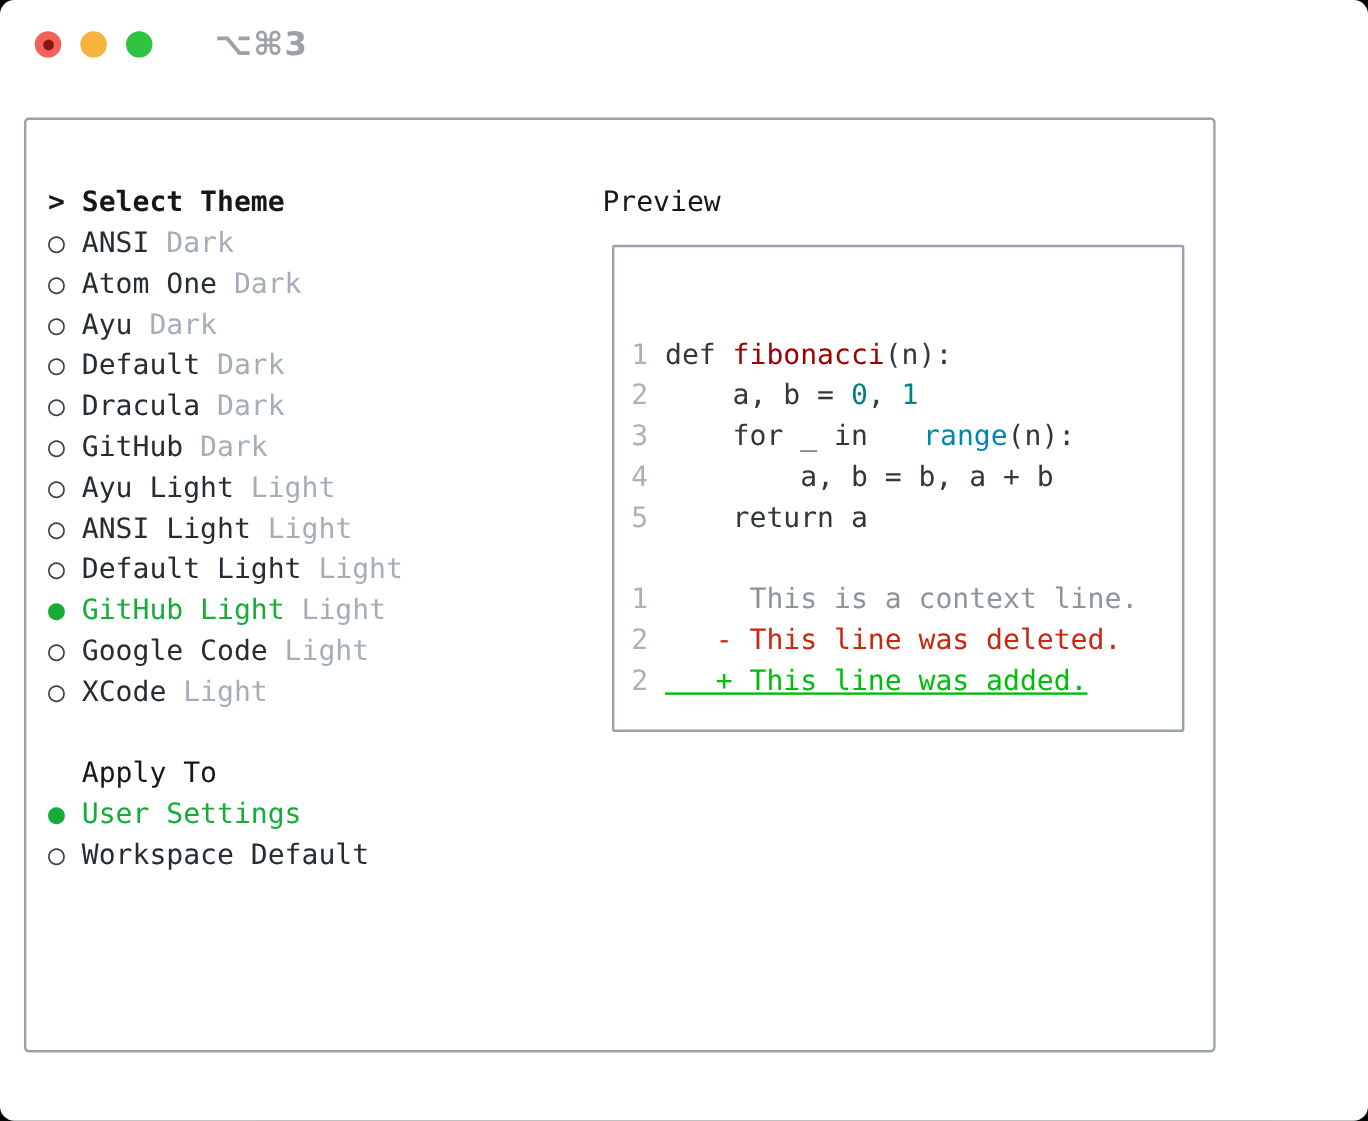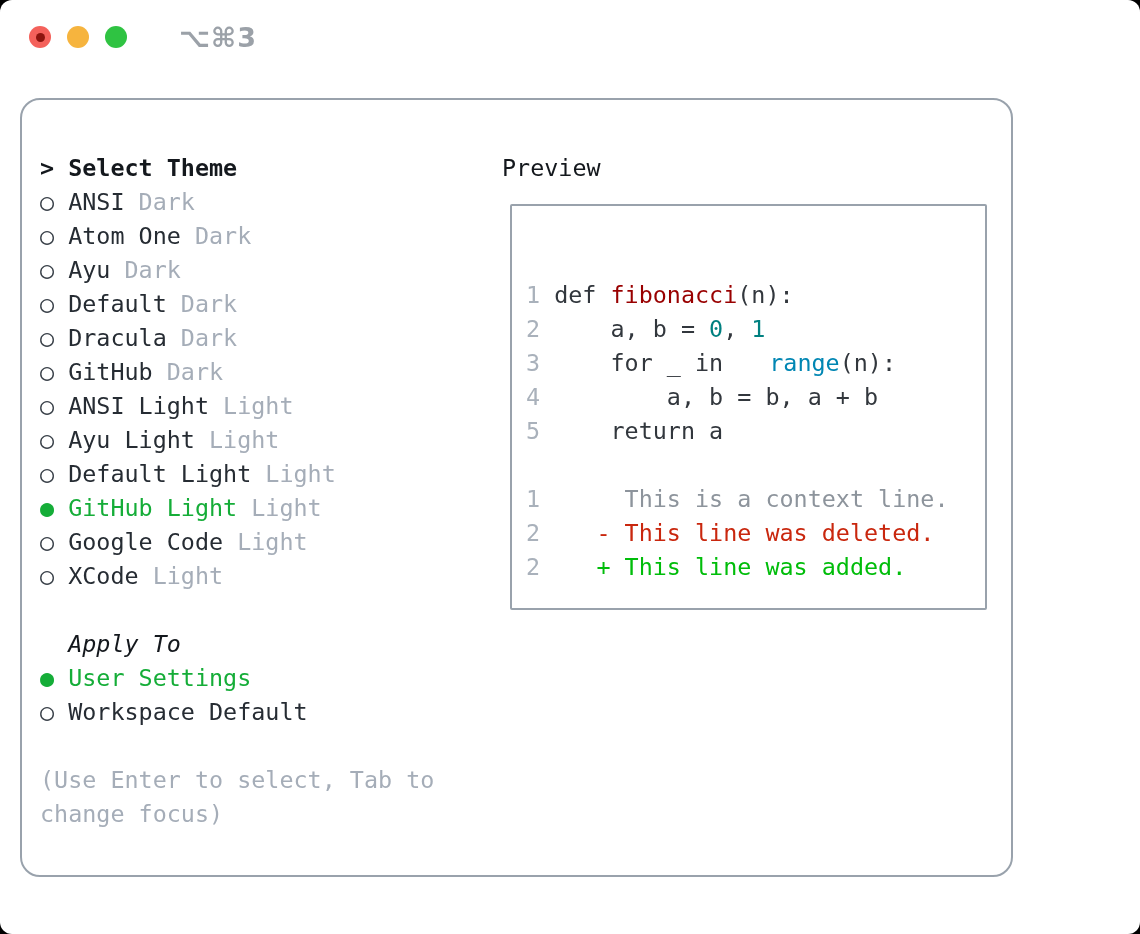--- a/index.html
+++ b/index.html
@@ -13,53 +13,53 @@
          display:inline-flex;align-items:center;justify-content:center;}
   .light.red{background:var(--traffic-red,#f4615b);}
   .light.yellow{background:var(--traffic-yellow,#f6b43e);}
   .light.green{background:var(--traffic-green,#2fc342);}
   .light .dot{width:9px;height:9px;border-radius:50%;background:var(--traffic-red-dot,#8c140e);}
   .win-title{margin-left:36px;font-family:"DejaVu Sans",sans-serif;font-weight:600;
              font-size:27px;color:var(--titlebar-icon-gray,#9ba1a8);letter-spacing:1px;}
 
   
   .panel{position:absolute;left:20px;top:98px;width:993px;height:779px;box-sizing:border-box;
-         border:2px solid var(--border-gray,#99a2ac);border-radius:20px;background:#fff;}
+         border:2px solid var(--border-gray,#99a2ac);border-radius:4px;background:#fff;}
 
   .left-col{position:absolute;left:18px;top:51px;width:436px;
             font-size:23.4px;line-height:34px;color:var(--item-text,#262c33);}
   .row{white-space:pre;height:34px;}
   .hdr{font-weight:bold;color:var(--text-dark,#14181d);}
   .prompt{margin-right:1ch;}
   .marker{color:var(--marker-gray,#3c434b);margin-right:1ch;}
   .theme-row .variant{color:var(--muted-gray,#a5adb8);margin-left:1ch;}
   .theme-row.selected .marker,
   .theme-row.selected .theme-name,
   .apply-row.selected .marker,
   .apply-row.selected .option-name{color:var(--accent-green,#15ad38);}
-  .apply-header{color:var(--text-dark,#14181d);padding-left:2ch;font-style:italic;}
+  .apply-header{color:var(--text-dark,#14181d);padding-left:2ch;}
   .blank{height:34px;}
   .hint{color:var(--muted-gray,#a5adb8);white-space:normal;line-height:34px;}
 
   
   .preview-label{position:absolute;left:480px;top:51px;font-size:23.4px;line-height:34px;
                  font-weight:normal;color:var(--text-dark,#14181d);white-space:pre;}
   .preview-box{position:absolute;left:488px;top:104px;width:477px;height:406px;box-sizing:border-box;
                border:2px solid var(--border-gray,#99a2ac);border-radius:2px;background:#fff;overflow:hidden;}
   #code{margin:0;padding:72px 0 0 14px;font-family:"DejaVu Sans Mono",monospace;
         font-size:23.4px;line-height:34px;}
   .cline{height:34px;white-space:pre;}
   .tok-ln{color:var(--line-number-gray,#a9b1bb);}
   .tok-code{color:var(--code-text,#32373d);}
   .tok-fn{color:var(--function-red,#990000);}
   .tok-num{color:var(--number-teal,#008080);}
   .tok-bi{color:var(--builtin-blue,#0086b3);margin-left:32px;}
   .tok-ctx{color:var(--context-gray,#8d949c);}
   .tok-del{color:var(--diff-deleted-red,#c9270e);text-align:center;}
-  .tok-add{color:var(--diff-added-green,#00bd0a);}
+  .tok-add{color:var(--diff-added-green,#00bd0a);text-decoration:underline;}
 </style>
 </head>
 <body>
 
 <div class="window">
 
   <div class="titlebar">
     <span class="light red">
         <span class="dot"></span>
       </span>
@@ -73,40 +73,39 @@
     <div class="left-col">
       <div class="row hdr"><span class="prompt">&gt;</span><span>Select Theme</span></div>
 
       <div id="themes">
           <div class="row theme-row"><span class="marker">○</span><span class="theme-name">ANSI</span><span class="variant">Dark</span></div>
           <div class="row theme-row"><span class="marker">○</span><span class="theme-name">Atom One</span><span class="variant">Dark</span></div>
           <div class="row theme-row"><span class="marker">○</span><span class="theme-name">Ayu</span><span class="variant">Dark</span></div>
           <div class="row theme-row"><span class="marker">○</span><span class="theme-name">Default</span><span class="variant">Dark</span></div>
           <div class="row theme-row"><span class="marker">○</span><span class="theme-name">Dracula</span><span class="variant">Dark</span></div>
           <div class="row theme-row"><span class="marker">○</span><span class="theme-name">GitHub</span><span class="variant">Dark</span></div>
+          <div class="row theme-row"><span class="marker">○</span><span class="theme-name">Ayu Light</span><span class="variant">Light</span></div>
           <div class="row theme-row"><span class="marker">○</span><span class="theme-name">ANSI Light</span><span class="variant">Light</span></div>
-          <div class="row theme-row"><span class="marker">○</span><span class="theme-name">Ayu Light</span><span class="variant">Light</span></div>
           <div class="row theme-row"><span class="marker">○</span><span class="theme-name">Default Light</span><span class="variant">Light</span></div>
           <div class="row theme-row selected"><span class="marker">●</span><span class="theme-name">GitHub Light</span><span class="variant">Light</span></div>
           <div class="row theme-row"><span class="marker">○</span><span class="theme-name">Google Code</span><span class="variant">Light</span></div>
           <div class="row theme-row"><span class="marker">○</span><span class="theme-name">XCode</span><span class="variant">Light</span></div>
         </div>
 
       <div class="row blank"></div>
 
       <div class="row apply-header">Apply To</div>
 
       <div id="apply">
           <div class="row apply-row selected"><span class="marker">●</span><span class="option-name">User Settings</span></div>
           <div class="row apply-row"><span class="marker">○</span><span class="option-name">Workspace Default</span></div>
         </div>
 
       <div class="row blank"></div>
 
-      <div class="hint">(Use Enter to select, Tab to change focus)</div>
     </div>
 
     <div class="preview-label">Preview</div>
 
     <div class="preview-box">
       <pre id="code"><div class="cline"><span class="tok-ln">1 </span><span class="tok-code">def </span><span class="tok-fn">fibonacci</span><span class="tok-code">(n):</span></div><div class="cline"><span class="tok-ln">2 </span><span class="tok-code">    a, b = </span><span class="tok-num">0</span><span class="tok-code">, </span><span class="tok-num">1</span></div><div class="cline"><span class="tok-ln">3 </span><span class="tok-code">    for _ in </span><span class="tok-bi">range</span><span class="tok-code">(n):</span></div><div class="cline"><span class="tok-ln">4 </span><span class="tok-code">        a, b = b, a + b</span></div><div class="cline"><span class="tok-ln">5 </span><span class="tok-code">    return a</span></div><div class="cline"></div><div class="cline"><span class="tok-ln">1 </span><span class="tok-ctx">     This is a context line.</span></div><div class="cline"><span class="tok-ln">2 </span><span class="tok-del">   - This line was deleted.</span></div><div class="cline"><span class="tok-ln">2 </span><span class="tok-add">   + This line was added.</span></div></pre>
     </div>
 
   </div>
 </div>

